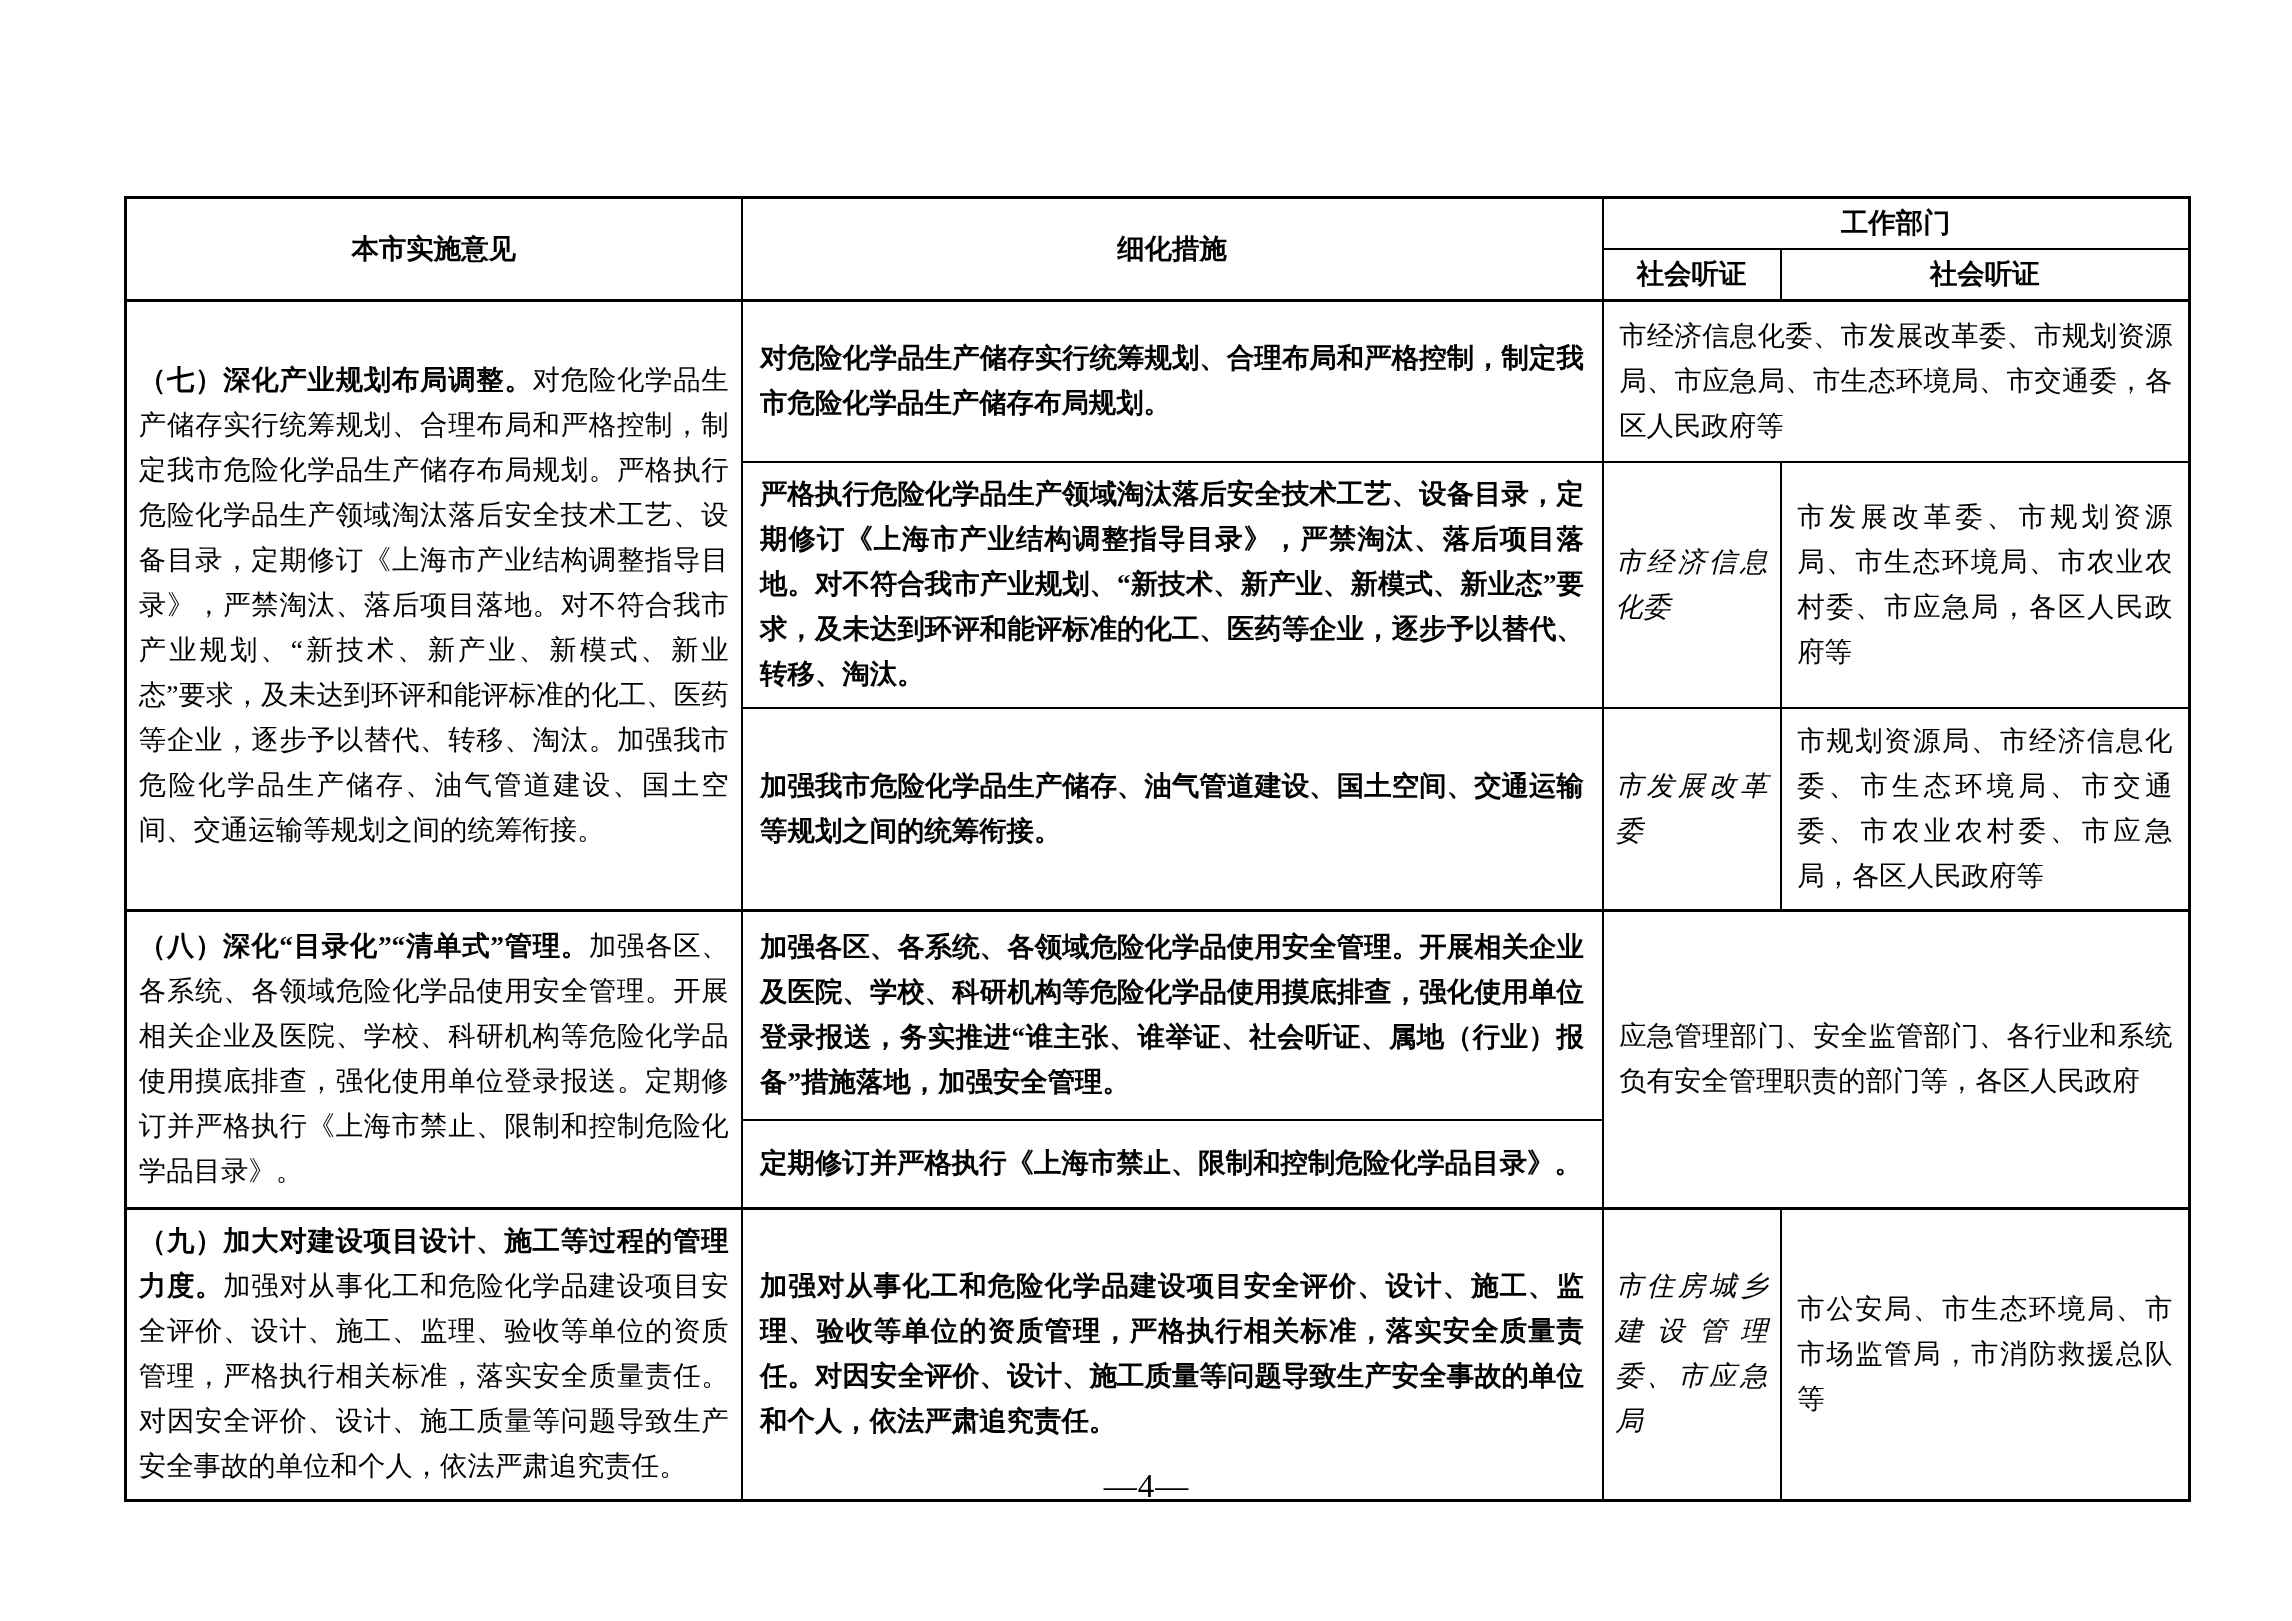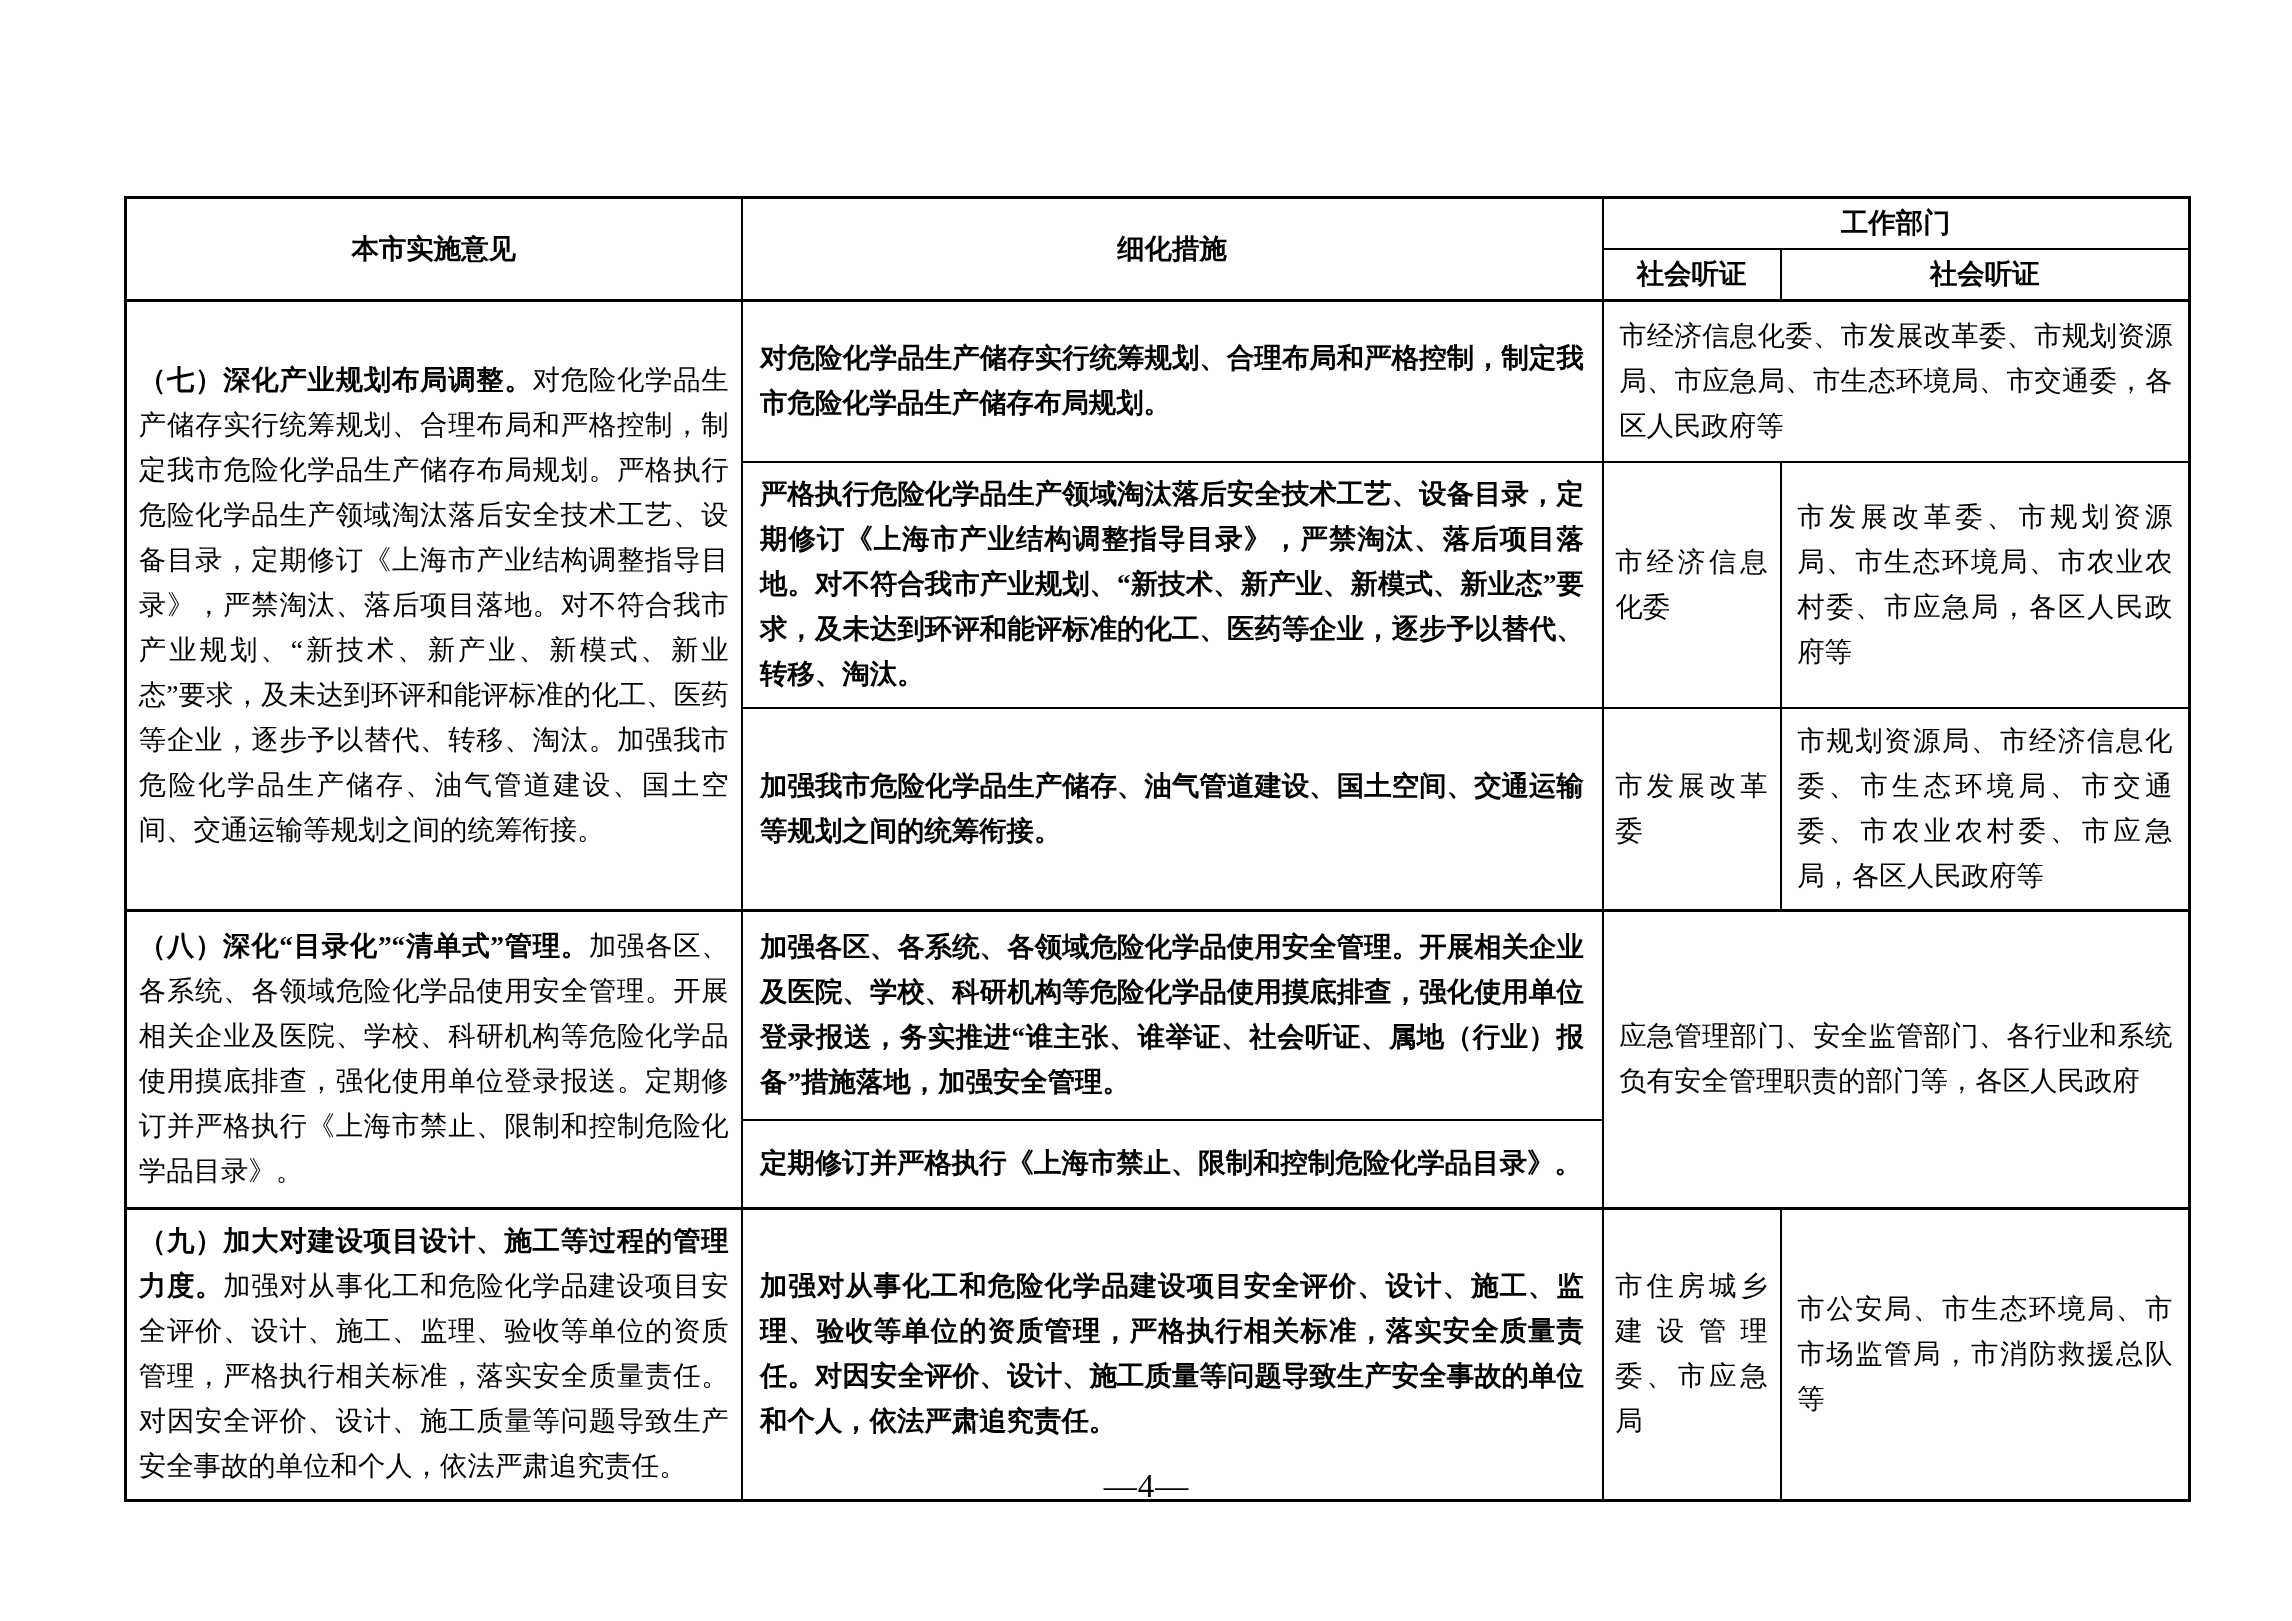--- a/index.html
+++ b/index.html
@@ -44,20 +44,21 @@
     text-align: justify;
   }
   td.measure {
     padding: 9.8px 17.6px;
     text-align: justify;
     font-weight: bold;
   }
   td.lead {
     padding: 9.8px 11.8px;
     text-align: justify;
+    font-style: italic;
   }
   td.support {
     padding: 9.8px 15.7px;
     text-align: justify;
   }
   td.support-span {
     padding: 9.8px 15.7px;
     text-align: justify;
     margin-left: 33px;
   }

